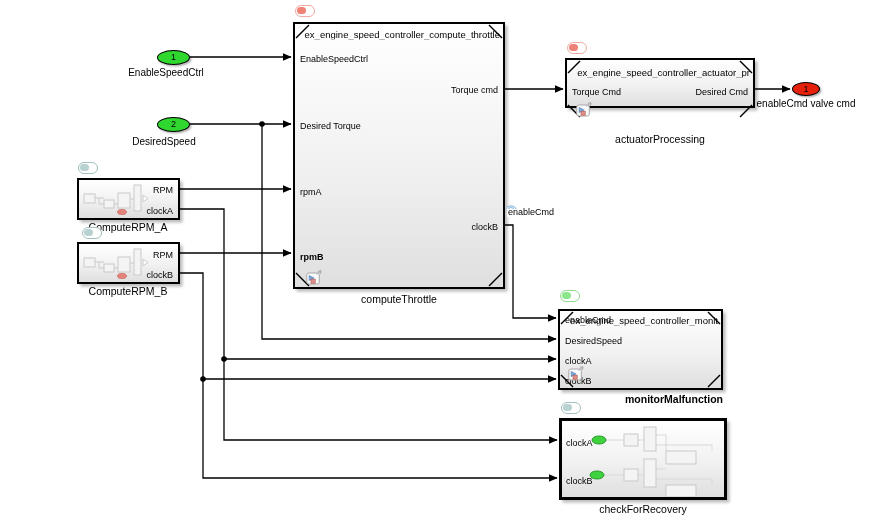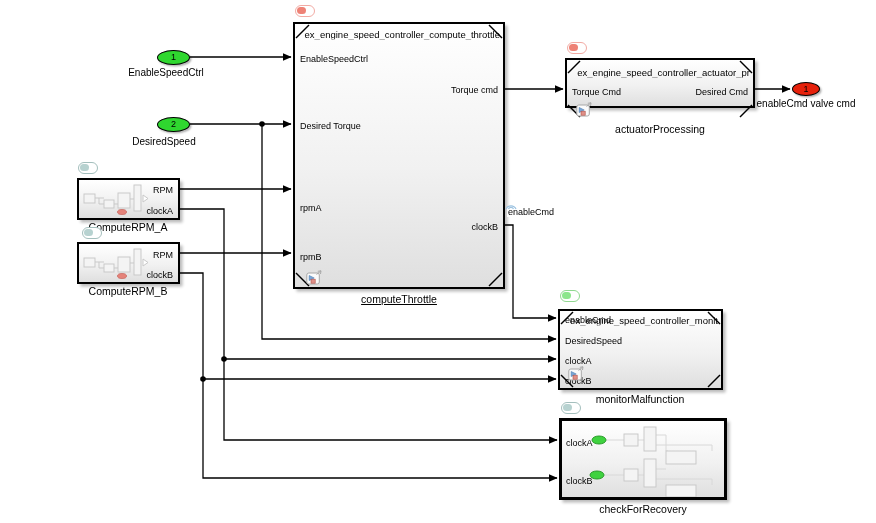--- a/index.html
+++ b/index.html
@@ -150,32 +150,32 @@
       <g stroke="#000" stroke-width="1.4">
         <path d="M3 16 L16 3"></path>
           <path d="M196 3 L209 16"></path>
         <path d="M3 251 L16 264"></path>
           <path d="M196 264 L209 251"></path>
       </g>
     </svg>
     <div class="blk-title" style="top:10px;">ex_engine_speed_controller_compute_throttle</div>
     <div class="port-l" style="top:35px;">EnableSpeedCtrl</div>
     <div class="port-l" style="top:102px;">Desired Torque</div>
-    <div class="port-l" style="top:168px;margin-top:16px;">rpmA</div>
-    <div class="port-l" style="top:233px;">rpmB</div>
+    <div class="port-l" style="top:168px;">rpmA</div>
+    <div class="port-l" style="top:233px;font-weight:bold;">rpmB</div>
     <div class="port-r" style="top:66px;">Torque cmd</div>
     <div class="port-r" style="top:203px;">clockB</div>
     <svg class="mref-icon" style="left:11px;top:246px;" width="17" height="15" viewBox="0 0 17 15">
       <rect x="0.8" y="3" width="12.5" height="11" rx="2" fill="#fbfbfb" stroke="#a8a8a8"></rect>
       <path d="M10.5 4.5 L15 0.8 M15 0.8 l-3.2 .5 M15 .8 l-.5 3.2" stroke="#a8a8a8" fill="none"></path>
       <path d="M3.2 5.5 L8.2 8 L3.2 10.5 Z" fill="#7aa8d8" stroke="#4a7ab0" stroke-width="0.6"></path>
       <rect x="5" y="9.2" width="4.2" height="4" fill="#e09088" stroke="#b05048" stroke-width="0.6"></rect>
     </svg>
   </div>
-  <div class="blk-label" style="left:329px;top:293px;text-decoration:underline;">computeThrottle</div>
+  <div class="blk-label" style="left:329px;top:293px;">computeThrottle</div>
 
   <div class="badge badge-red" style="left:567px;top:42px;">
       <i></i>
     </div>
   <div class="block blockwrap" style="left:565px;top:58px;width:190px;height:50px;">
     <svg class="chamfers" width="190" height="62">
       <g stroke="#000" stroke-width="1.4">
         <path d="M3 15 L15 3"></path>
           <path d="M175 3 L187 15"></path>
         <path d="M3 47 L15 59"></path>
@@ -185,21 +185,21 @@
     <div class="blk-title" style="top:12px;">ex_engine_speed_controller_actuator_pr</div>
     <div class="port-l" style="top:32px;">Torque Cmd</div>
     <div class="port-r" style="top:32px;">Desired Cmd</div>
     <svg class="mref-icon" style="left:9px;top:42px;" width="17" height="15" viewBox="0 0 17 15">
       <rect x="0.8" y="3" width="12.5" height="11" rx="2" fill="#fbfbfb" stroke="#a8a8a8"></rect>
       <path d="M10.5 4.5 L15 0.8 M15 0.8 l-3.2 .5 M15 .8 l-.5 3.2" stroke="#a8a8a8" fill="none"></path>
       <path d="M3.2 5.5 L8.2 8 L3.2 10.5 Z" fill="#7aa8d8" stroke="#4a7ab0" stroke-width="0.6"></path>
       <rect x="5" y="9.2" width="4.2" height="4" fill="#e09088" stroke="#b05048" stroke-width="0.6"></rect>
     </svg>
   </div>
-  <div class="blk-label" style="left:590px;top:123px;">actuatorProcessing</div>
+  <div class="blk-label" style="left:590px;top:133px;">actuatorProcessing</div>
 
   <div class="oval oval-out blockwrap" style="left:792px;top:82px;width:28px;height:14px;">
     <span>1</span>
   </div>
   <div class="oval-label" style="left:741px;top:98px;">enableCmd valve cmd</div>
 
   <svg class="log-badge" style="left:504px;top:201px;" width="14" height="9" viewBox="0 0 14 9">
     <path d="M2 8 A5.5 5.5 0 0 1 12 8" stroke="#9bc2e0" stroke-width="1.2" fill="none"></path>
     <path d="M4.5 8 A2.8 2.8 0 0 1 9.5 8" stroke="#9bc2e0" stroke-width="1.2" fill="none"></path>
   </svg>
@@ -222,21 +222,21 @@
     <div class="port-l" style="top:30px;">DesiredSpeed</div>
     <div class="port-l" style="top:50px;">clockA</div>
     <div class="port-l" style="top:70px;">clockB</div>
     <svg class="mref-icon" style="left:8px;top:55px;" width="17" height="15" viewBox="0 0 17 15">
       <rect x="0.8" y="3" width="12.5" height="11" rx="2" fill="#fbfbfb" stroke="#a8a8a8"></rect>
       <path d="M10.5 4.5 L15 0.8 M15 0.8 l-3.2 .5 M15 .8 l-.5 3.2" stroke="#a8a8a8" fill="none"></path>
       <path d="M3.2 5.5 L8.2 8 L3.2 10.5 Z" fill="#7aa8d8" stroke="#4a7ab0" stroke-width="0.6"></path>
       <rect x="5" y="9.2" width="4.2" height="4" fill="#e09088" stroke="#b05048" stroke-width="0.6"></rect>
     </svg>
   </div>
-  <div class="blk-label" style="left:570px;top:393px;">monitorMalfunction</div>
+  <div class="blk-label" style="left:604px;top:393px;font-weight:bold;">monitorMalfunction</div>
 
   <div class="badge badge-teal" style="left:561px;top:402px;">
       <i></i>
     </div>
   <div class="block block-thick blockwrap" style="left:559px;top:418px;width:168px;height:82px;">
     <svg class="preview" style="left:0;top:0;" width="162" height="76" viewBox="0 0 162 76">
       <g stroke="#d8d8d8" stroke-width="1" fill="none">
         <path d="M44 19 H62 M76 19 H82 M94 14 H104 M104 14 V30 H106 M94 24 H150 M150 24 V30"></path>
         <path d="M42 54 H62 M76 54 H82 M94 48 H104 M94 58 H150 M150 58 V64"></path>
       </g>

